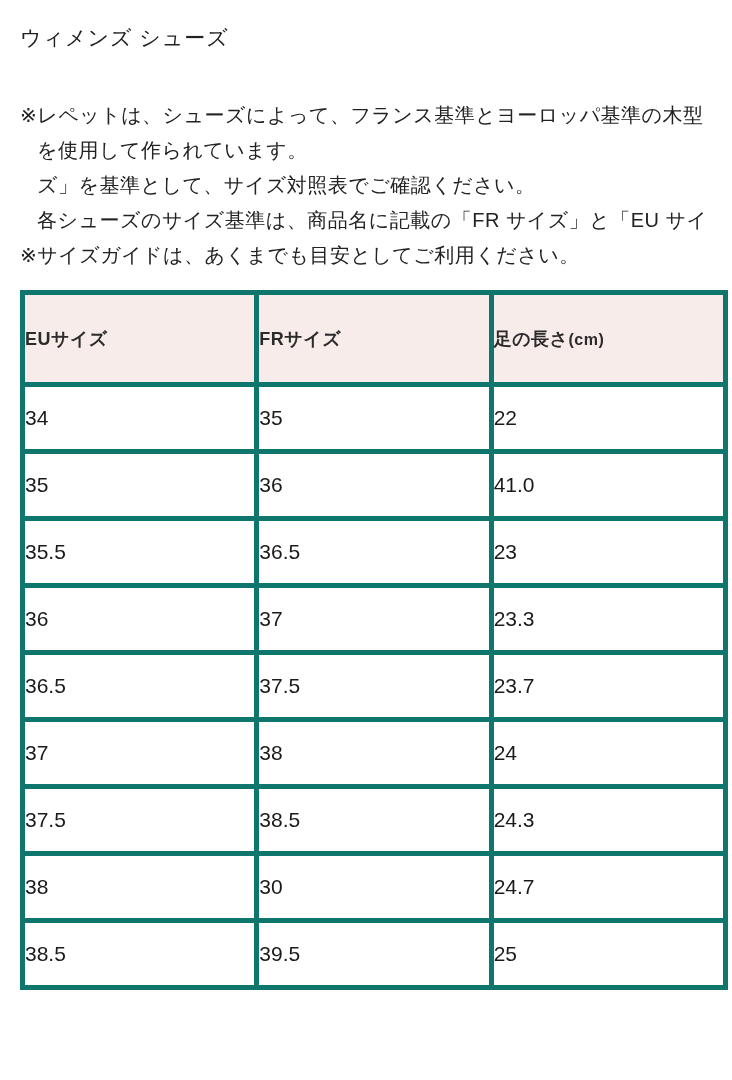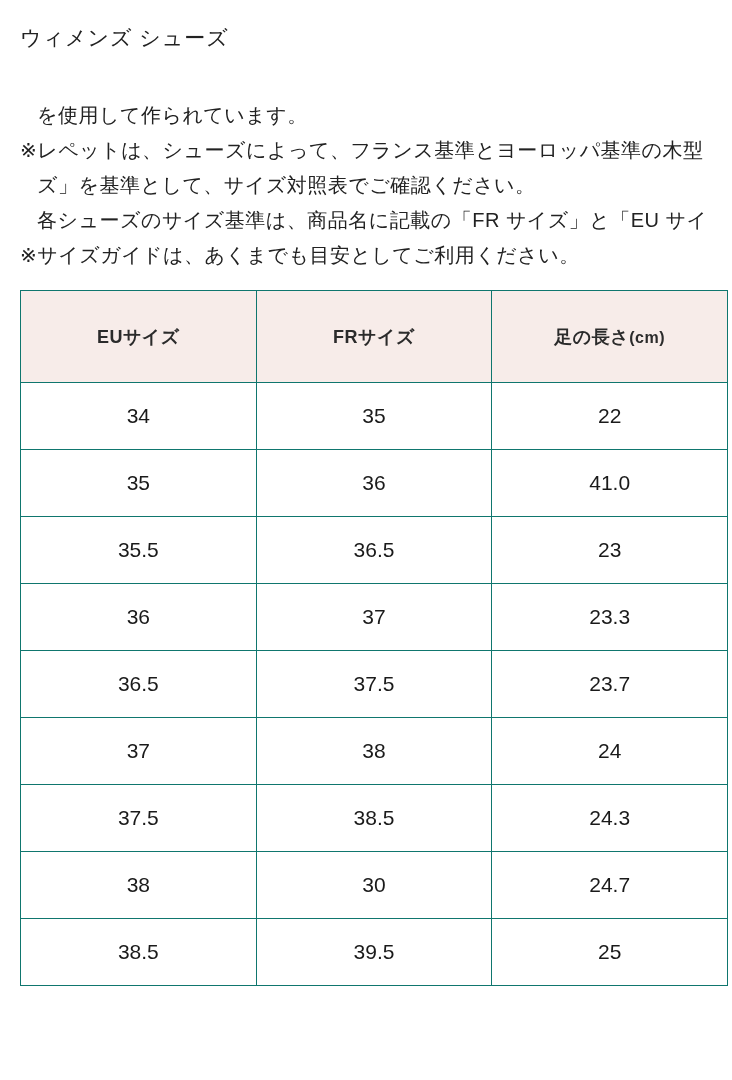--- a/index.html
+++ b/index.html
@@ -39,22 +39,22 @@
   .note-line.indent {
     padding-left: 17px;
   }
   table.size-table {
     width: 100%;
     border-collapse: collapse;
     table-layout: fixed;
   }
   table.size-table th,
   table.size-table td {
-    border: 1px solid #0f766e;
-    text-align: center;
+    border: 5px solid #0f766e;
+    text-align: left;
     vertical-align: middle;
     padding: 0;
   }
   table.size-table th {
     background: #f7ece9;
     height: 92px;
     font-size: 18px;
     font-weight: 700;
     letter-spacing: 0.5px;
     color: #2b2b2b;
@@ -72,22 +72,22 @@
   }
 </style>
 </head>
 <body>
 
 <div class="page">
 
   <h1 class="page-title">ウィメンズ シューズ</h1>
 
   <div class="notes">
+    <div class="note-line">※レペットは、シューズによって、フランス基準とヨーロッパ基準の木型</div>
     <div class="note-line indent">を使用して作られています。</div>
-    <div class="note-line">※レペットは、シューズによって、フランス基準とヨーロッパ基準の木型</div>
     <div class="note-line indent">ズ」を基準として、サイズ対照表でご確認ください。</div>
     <div class="note-line indent">各シューズのサイズ基準は、商品名に記載の「FR サイズ」と「EU サイ</div>
     <div class="note-line">※サイズガイドは、あくまでも目安としてご利用ください。</div>
   </div>
 
   <table class="size-table">
     <thead>
       <tr>
         <th><span>EUサイズ</span><span class="unit"></span></th>
         <th><span>FRサイズ</span><span class="unit"></span></th>

